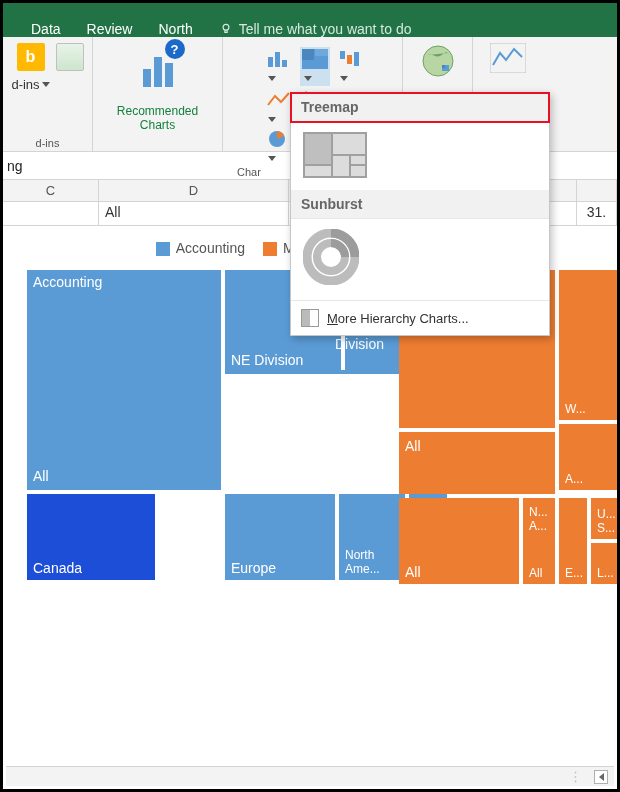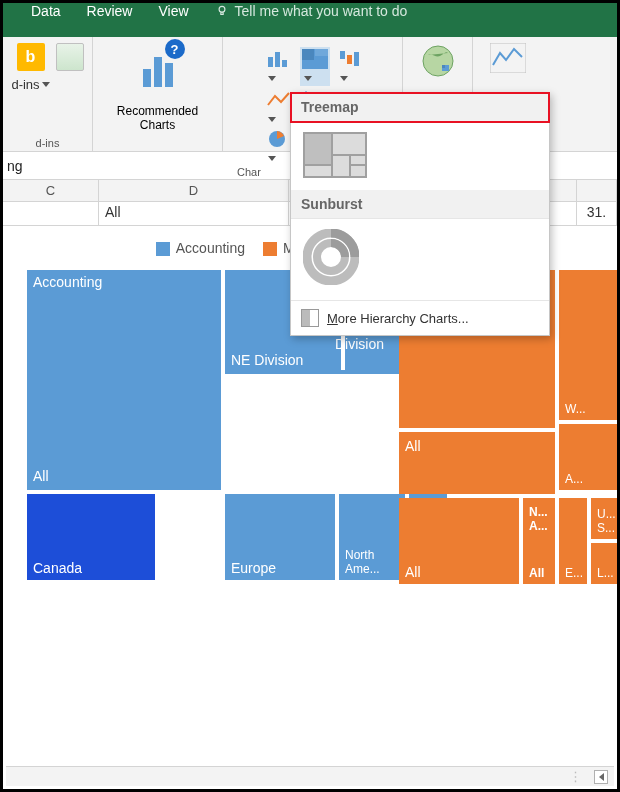--- a/index.html
+++ b/index.html
@@ -13,21 +13,21 @@
     height: 792px;
     border: 3px solid #000;
     position: relative;
     overflow: hidden;
   }
   
   .tabs {
     background: #217346;
     height: 34px;
     display: flex;
-    align-items: flex-start;
+    align-items: flex-end;
     padding-left: 28px;
     gap: 26px;
     color: #fff;
     font-size: 14px;
   }
   .tabs .tab { cursor: default; }
   .tellme {
     display: flex;
     align-items: center;
     gap: 6px;
@@ -68,21 +68,21 @@
   .caret-down {
     width:0;height:0;border-left:4px solid transparent;border-right:4px solid transparent;border-top:5px solid #555;
   }
   .people { width:28px;height:28px;border:1px solid #c0c0c0;background:linear-gradient(#e8f3e8,#cde5cd);border-radius:2px;}
   .rec-charts-icon {
     width:46px;height:44px;display:flex;align-items:flex-end;gap:3px;justify-content:center;position:relative;
   }
   .rec-charts-icon .bar{width:8px;background:#5b9bd5;}
   .rec-charts-icon .b1{height:18px;} .rec-charts-icon .b2{height:30px;} .rec-charts-icon .b3{height:24px;}
   .qmark{position:absolute;right:-4px;top:-4px;width:20px;height:20px;border-radius:50%;background:#1b6ac9;color:#fff;font-weight:bold;display:flex;align-items:center;justify-content:center;font-size:13px;}
-  .rec-label{font-size:12px;text-align:center;line-height:14px;color:#000000;}
+  .rec-label{font-size:12px;text-align:center;line-height:14px;color:#15803d;}
   .mini-grid {
     display:grid;grid-template-columns:auto auto auto;grid-template-rows:auto auto auto;gap:4px 8px;align-items:center;padding-top:4px;
   }
   .mini-grid svg{display:block;}
   .maps-icon{width:36px;height:36px;}
   .spark{width:36px;height:30px;}
   
   .popup {
     position:absolute;
     left:287px; top:55px;
@@ -150,38 +150,38 @@
   .c2f{grid-column:3;grid-row:3;background:#5b9bd5;}
   .col3{display:grid;grid-template-columns:120px 32px 28px 32px;grid-template-rows:160px 60px 86px;gap:4px;}
   .c3a{grid-column:1/3;grid-row:1/3;background:#ed7d31;}
   .c3a .lab1{position:absolute;top:4px;left:6px;}
   .c3a .lab2{position:absolute;top:168px;left:6px;}
   .c3a .hsplit{position:absolute;left:0;right:0;top:158px;height:4px;background:#fff;}
   .c3w{grid-column:3/5;grid-row:1/3;display:grid;grid-template-rows:150px 66px;gap:4px;}
   .c3w1{background:#ed7d31;}
   .c3w2{background:#ed7d31;}
   .c3b{grid-column:1;grid-row:3;background:#ed7d31;}
-  .c3c{grid-column:2;grid-row:3;background:#ed7d31;display:grid;grid-template-rows:1fr 1fr;gap:8px;font-weight:bold;}
+  .c3c{grid-column:2;grid-row:3;background:#ed7d31;display:grid;grid-template-rows:1fr 1fr;gap:8px;}
   .c3c div{background:#ed7d31;}
   .c3d{grid-column:3;grid-row:3;background:#ed7d31;}
   .c3e{grid-column:4;grid-row:3;display:grid;grid-template-rows:1fr 1fr;gap:4px;}
   .c3e div{background:#ed7d31;}
   
   .scrollbar{position:absolute;left:3px;right:3px;bottom:3px;height:20px;background:#f3f3f3;border-top:1px solid #d4d4d4;display:flex;align-items:center;justify-content:flex-end;padding-right:6px;gap:4px;}
   .dots{color:#bbb;letter-spacing:2px;margin-right:6px;}
   .arrow-left{width:14px;height:14px;border:1px solid #b0b0b0;background:#fff;display:flex;align-items:center;justify-content:center;}
   .arrow-left::before{content:"";width:0;height:0;border-top:4px solid transparent;border-bottom:4px solid transparent;border-right:5px solid #666;}
 </style>
 </head>
 <body>
 
 <div class="tabs">
   <span class="tab">Data</span>
   <span class="tab">Review</span>
-  <span class="tab">View</span>
+  <span class="tab">North</span>
   <span class="tellme">
     <svg class="bulb" viewBox="0 0 24 24" fill="none" stroke="#d5e8de" stroke-width="2">
         <circle cx="12" cy="9" r="5"></circle>
         <path d="M10 15h4v3h-4z"></path>
       </svg>
     <span>Tell me what you want to do</span>
   </span>
 </div>
 
 <div class="ribbon">

